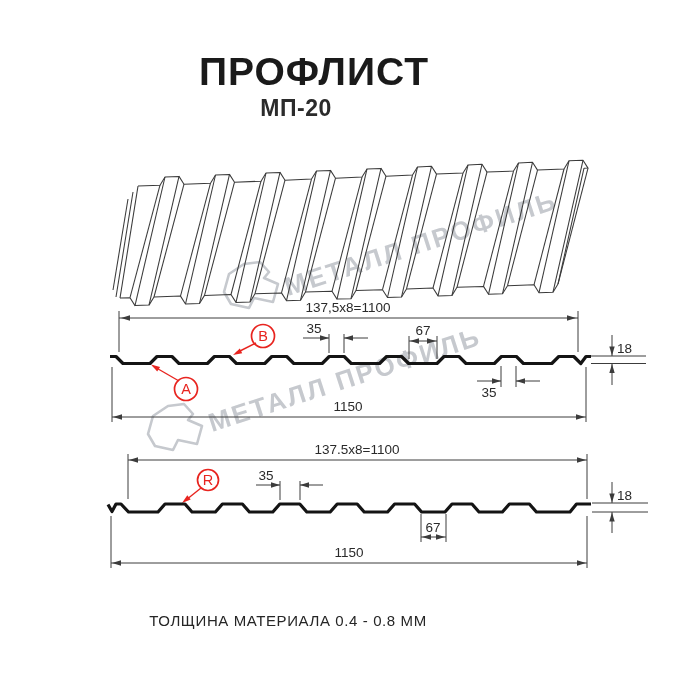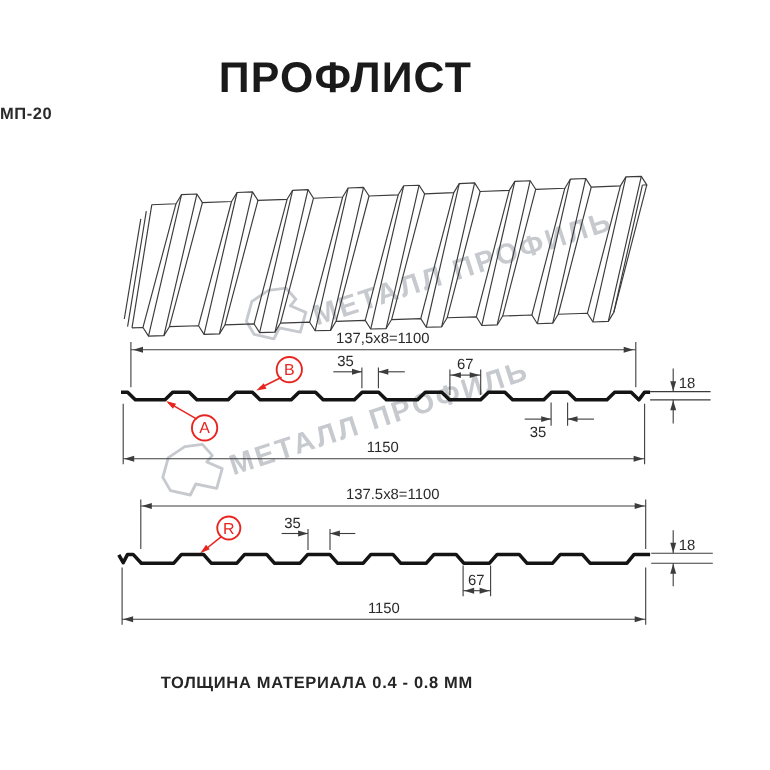--- a/index.html
+++ b/index.html
@@ -11,26 +11,26 @@
   html,body{margin:0;padding:0;background:#ffffff;}
   #canvas{
     position:relative;width:700px;height:700px;background:#ffffff;overflow:hidden;
     font-family:"Liberation Sans",sans-serif;
   }
   .title{
     position:absolute;top:50px;left:0;width:628px;text-align:center;
     font-size:39px;font-weight:bold;letter-spacing:1px;color:#1a1a1a;
   }
   .subtitle{
-    position:absolute;top:95px;left:0;width:592px;text-align:left;
-    font-size:15px;font-weight:bold;letter-spacing:.5px;color:#2b2b2b;
+    position:absolute;top:95px;left:0;width:592px;text-align:center;
+    font-size:23px;font-weight:bold;letter-spacing:.5px;color:#2b2b2b;
   }
   .footer{
     position:absolute;top:612px;left:0;width:576px;text-align:center;
-    font-size:15px;font-weight:bold;letter-spacing:.6px;color:#262626;
+    font-size:15px;font-weight:normal;letter-spacing:.6px;color:#262626;
   }
   #art{position:absolute;top:0;left:0;}
   .wm-logo{fill:none;stroke:var(--wm);stroke-width:2.6;stroke-linejoin:round;}
   .wm-text{fill:var(--wm);font-size:26px;font-weight:bold;letter-spacing:2.5px;font-family:"Liberation Sans",sans-serif;}
   .sheetline{fill:none;stroke:#3a3a3a;stroke-width:1.05;stroke-linejoin:round;}
   .profile{fill:none;stroke:var(--ink);stroke-width:3.2;stroke-linejoin:round;stroke-linecap:butt;}
   .dimline{stroke:var(--dim);stroke-width:1;}
   .dimarrow{fill:var(--dim);stroke:none;}
   .redline{stroke:var(--red);stroke-width:1.4;}
   .redarrow{fill:var(--red);stroke:none;}

